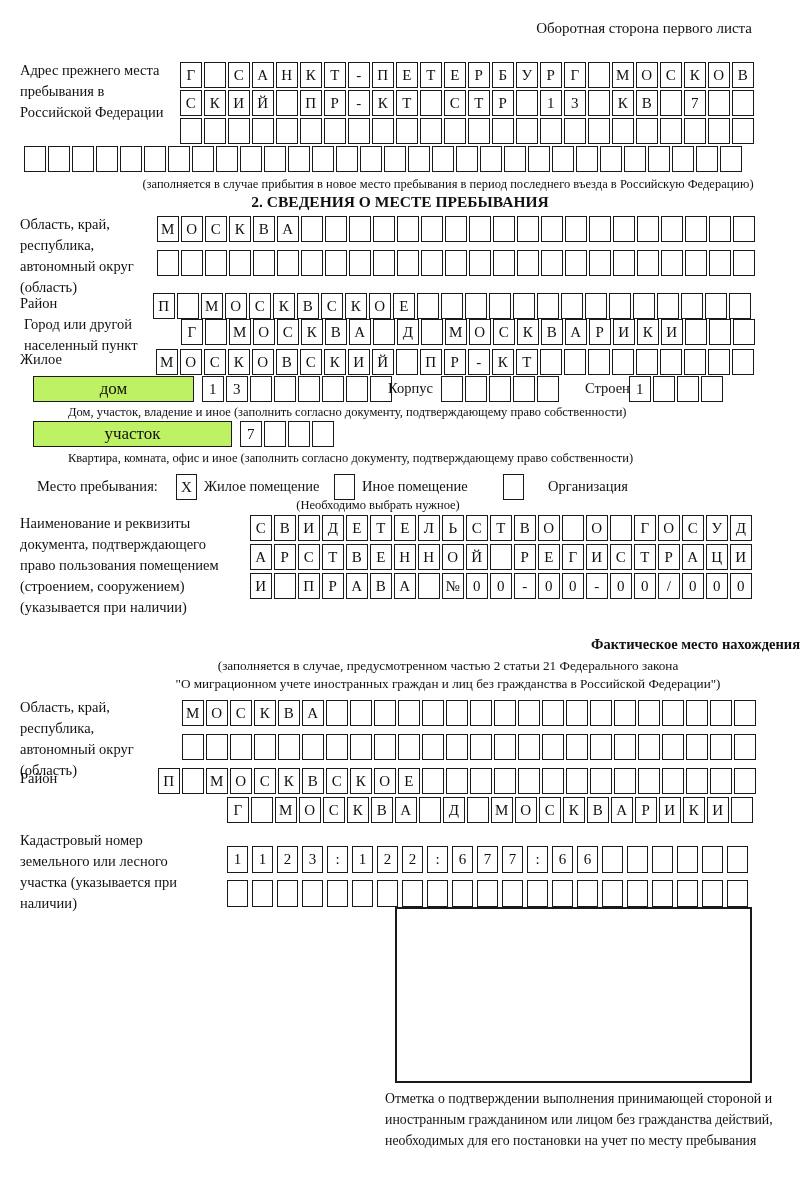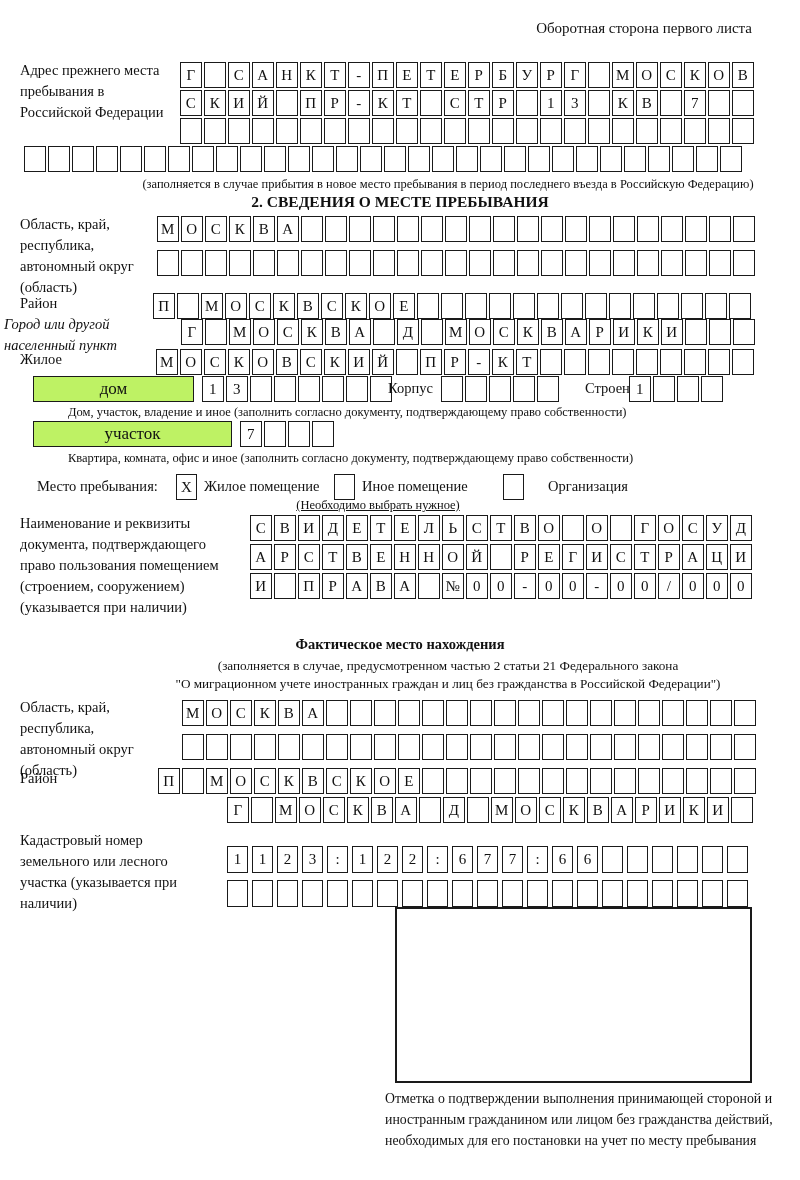--- a/index.html
+++ b/index.html
@@ -234,21 +234,21 @@
       <span class="cell"></span>
       <span class="cell"></span>
       <span class="cell"></span>
       <span class="cell"></span>
       <span class="cell"></span>
       <span class="cell"></span>
       <span class="cell"></span>
       <span class="cell"></span>
     </div>
 
-  <div class="abs lbl" style="left:4px;top:314px;width:160px;font-style:italic;">Город или другой населенный пункт</div>
+  <div class="abs lbl" style="left:24px;top:314px;width:160px;">Город или другой населенный пункт</div>
   <div class="cellrow" style="left:181px;top:319px;">
       <span class="cell">Г</span>
       <span class="cell"></span>
       <span class="cell">М</span>
       <span class="cell">О</span>
       <span class="cell">С</span>
       <span class="cell">К</span>
       <span class="cell">В</span>
       <span class="cell">А</span>
       <span class="cell"></span>
@@ -335,21 +335,21 @@
     </div>
   <div class="abs cap" style="left:20px;top:450px;width:760px;">Квартира, комната, офис и иное (заполнить согласно документу, подтверждающему право собственности)</div>
 
   <div class="abs lbl" style="left:37px;top:476px;">Место пребывания:</div>
   <div class="checkbox" style="left:176px;top:474px;">X</div>
   <div class="abs lbl" style="left:204px;top:476px;">Жилое помещение</div>
   <div class="checkbox" style="left:334px;top:474px;"></div>
   <div class="abs lbl" style="left:362px;top:476px;">Иное помещение</div>
   <div class="checkbox" style="left:503px;top:474px;"></div>
   <div class="abs lbl" style="left:548px;top:476px;">Организация</div>
-  <div class="abs cap" style="left:130px;top:497px;width:400px;text-align:center;text-decoration:underline;">(Необходимо выбрать нужное)</div>
+  <div class="abs cap" style="left:130px;top:497px;width:400px;text-align:center;">(Необходимо выбрать нужное)</div>
 
   <div class="abs lbl" style="left:20px;top:513px;width:225px;">Наименование и реквизиты документа, подтверждающего право пользования помещением (строением, сооружением) (указывается при наличии)</div>
   <div class="cellrow" style="left:250px;top:515px;">
       <span class="cell">С</span>
       <span class="cell">В</span>
       <span class="cell">И</span>
       <span class="cell">Д</span>
       <span class="cell">Е</span>
       <span class="cell">Т</span>
       <span class="cell">Е</span>
@@ -408,21 +408,21 @@
       <span class="cell">0</span>
       <span class="cell">-</span>
       <span class="cell">0</span>
       <span class="cell">0</span>
       <span class="cell">/</span>
       <span class="cell">0</span>
       <span class="cell">0</span>
       <span class="cell">0</span>
     </div>
 
-  <div class="abs h3" style="left:0;top:636px;">Фактическое место нахождения</div>
+  <div class="abs h3" style="left:0;top:636px;text-align:right;">Фактическое место нахождения</div>
   <div class="abs cap capcenter" style="top:658px;font-size:13.2px;">(заполняется в случае, предусмотренном частью 2 статьи 21 Федерального закона</div>
   <div class="abs cap capcenter" style="top:676px;font-size:13.2px;">"О миграционном учете иностранных граждан и лиц без гражданства в Российской Федерации")</div>
 
   <div class="abs lbl" style="left:20px;top:697px;width:150px;">Область, край, республика, автономный округ (область)</div>
   <div class="cellrow" style="left:182px;top:700px;">
       <span class="cell">М</span>
       <span class="cell">О</span>
       <span class="cell">С</span>
       <span class="cell">К</span>
       <span class="cell">В</span>

